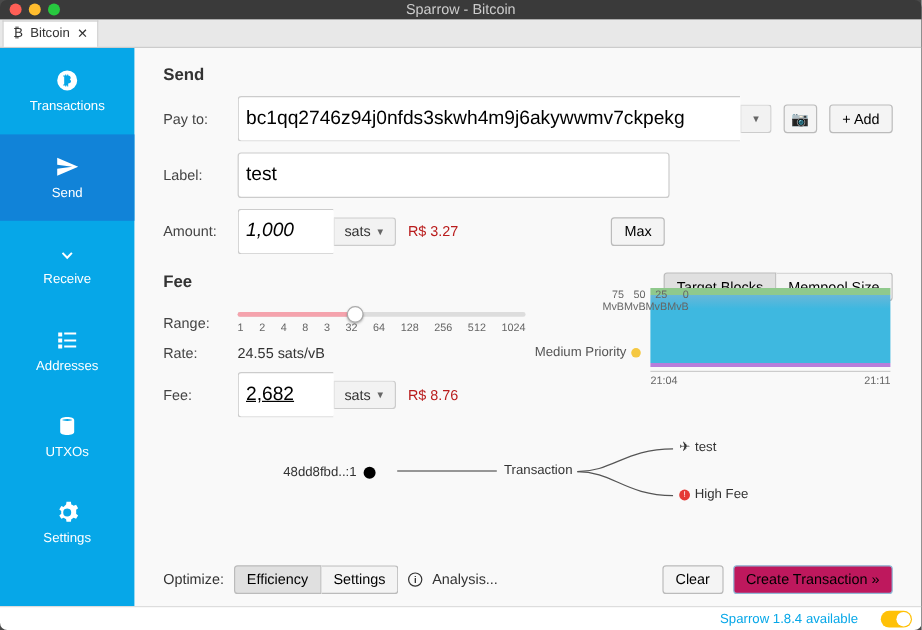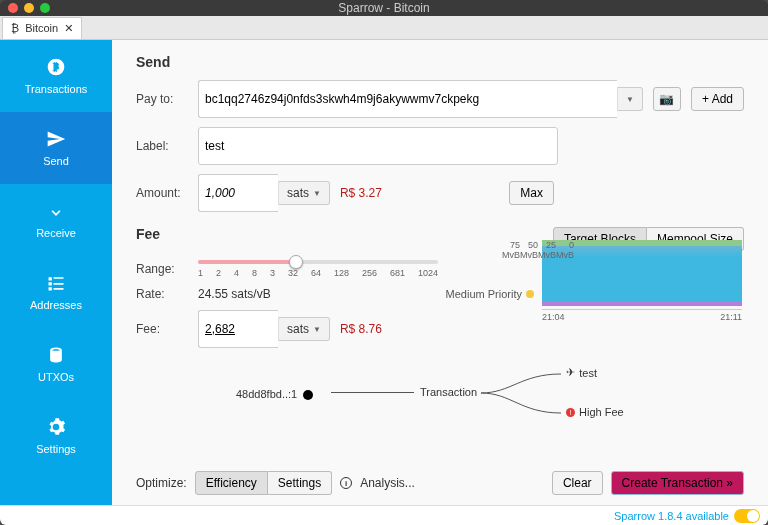--- a/index.html
+++ b/index.html
@@ -15,21 +15,21 @@
 .close-x{cursor:pointer}
 .body{flex:1;display:flex;background:#f9f9f9}
 .sidebar{width:112px;background:#06a7e8;display:flex;flex-direction:column;color:#fff}
 .navitem{height:72px;display:flex;flex-direction:column;align-items:center;justify-content:center;gap:6px;font-size:11px;cursor:pointer}
 .navitem.active{background:#1183d8}
 .navitem svg{width:20px;height:20px;fill:#fff}
 .main{flex:1;padding:14px 24px 8px 24px;overflow:hidden;position:relative}
 h3{font-size:14px;font-weight:600;margin-bottom:10px}
 .row{display:flex;align-items:center;margin-bottom:9px;gap:10px}
 .lbl{width:52px;font-size:12px;color:#444}
-input[type=text]{height:23px;border:1px solid #ccc;border-radius:3px;padding:18px 6px;font-size:12px;background:#fff}
+input[type=text]{height:23px;border:1px solid #ccc;border-radius:3px;padding:18px 6px;font-size:16px;background:#fff}
 .combo{display:flex;align-items:center}
 .combo input{border-radius:3px 0 0 3px;border-right:none}
 .combo-btn{height:24px;border:1px solid #ccc;border-left:1px solid #ddd;background:#f2f2f2;padding:0 8px;display:flex;align-items:center;gap:4px;font-size:12px;border-radius:0 3px 3px 0;cursor:pointer}
 .btn{height:24px;border:1px solid #bbb;background:#f4f4f4;padding:0 10px;font-size:12px;border-radius:3px;cursor:pointer;display:flex;align-items:center;gap:4px}
 .btn.primary{background:#be185d;border-color:#8fb9d6}
 .iconbtn{width:28px;justify-content:center;padding:0}
 .converted{font-size:12px;color:#b91c1c}
 .fee-hdr{display:flex;align-items:center;justify-content:space-between;margin:14px 0 8px}
 .btngrp{display:flex}
 .btngrp .btn{border-radius:0}
@@ -51,21 +51,21 @@
 .diag-in{position:absolute;left:100px;top:22px}
 .diag-dot{width:10px;height:10px;background:#000;border-radius:50%;display:inline-block;vertical-align:middle;margin-left:6px}
 .diag-line{position:absolute;left:195px;top:26px;width:83px;height:1px;background:#555}
 .diag-tx{position:absolute;left:282px;top:20px;background:#f9f9f9;padding:0 2px}
 .diag-curve{position:absolute;left:345px;top:5px}
 .diag-out1{position:absolute;left:430px;top:0;display:flex;align-items:center;gap:4px}
 .diag-out2{position:absolute;left:430px;top:40px;display:flex;align-items:center;gap:4px}
 .reddot{width:9px;height:9px;background:#e53935;border-radius:50%;color:#fff;font-size:7px;display:flex;align-items:center;justify-content:center}
 .footer{display:flex;align-items:center;gap:8px;position:absolute;bottom:10px;left:24px;right:24px}
 .footer .spacer{flex:1}
-.status{height:20px;background:#fff;display:flex;align-items:center;justify-content:flex-end;padding:0 8px;gap:5px;font-size:11px;border-top:1px solid #ddd}
+.status{height:20px;background:#fff;display:flex;align-items:center;justify-content:flex-end;padding:0 8px;gap:19px;font-size:11px;border-top:1px solid #ddd}
 .status-txt{color:#06a7e8}
 .toggle{width:26px;height:14px;background:#ffc107;border-radius:7px;position:relative}
 .toggle::after{content:"";width:12px;height:12px;background:#fff;border-radius:50%;position:absolute;right:1px;top:1px}
 .caret{font-size:8px;color:#666}
 .info-icon{width:12px;height:12px;border:1px solid #333;border-radius:50%;display:inline-flex;align-items:center;justify-content:center;font-size:8px;font-weight:bold}
 </style>
 </head>
 <body>
 
 <div class="window">
@@ -173,21 +173,21 @@
      <div class="ticks" id="ticks">
               <span>1</span>
               <span>2</span>
               <span>4</span>
               <span>8</span>
               <span>3</span>
               <span>32</span>
               <span>64</span>
               <span>128</span>
               <span>256</span>
-              <span>681</span>
+              <span>512</span>
               <span>1024</span>
             </div>
     </div>
    </div>
    <div class="row">
     <div class="lbl">Rate:</div>
     <span>24.55 sats/vB</span>
     <div style="flex:1"></div>
     <span class="priority" style="margin-right:210px">
             <span>Medium Priority</span>

